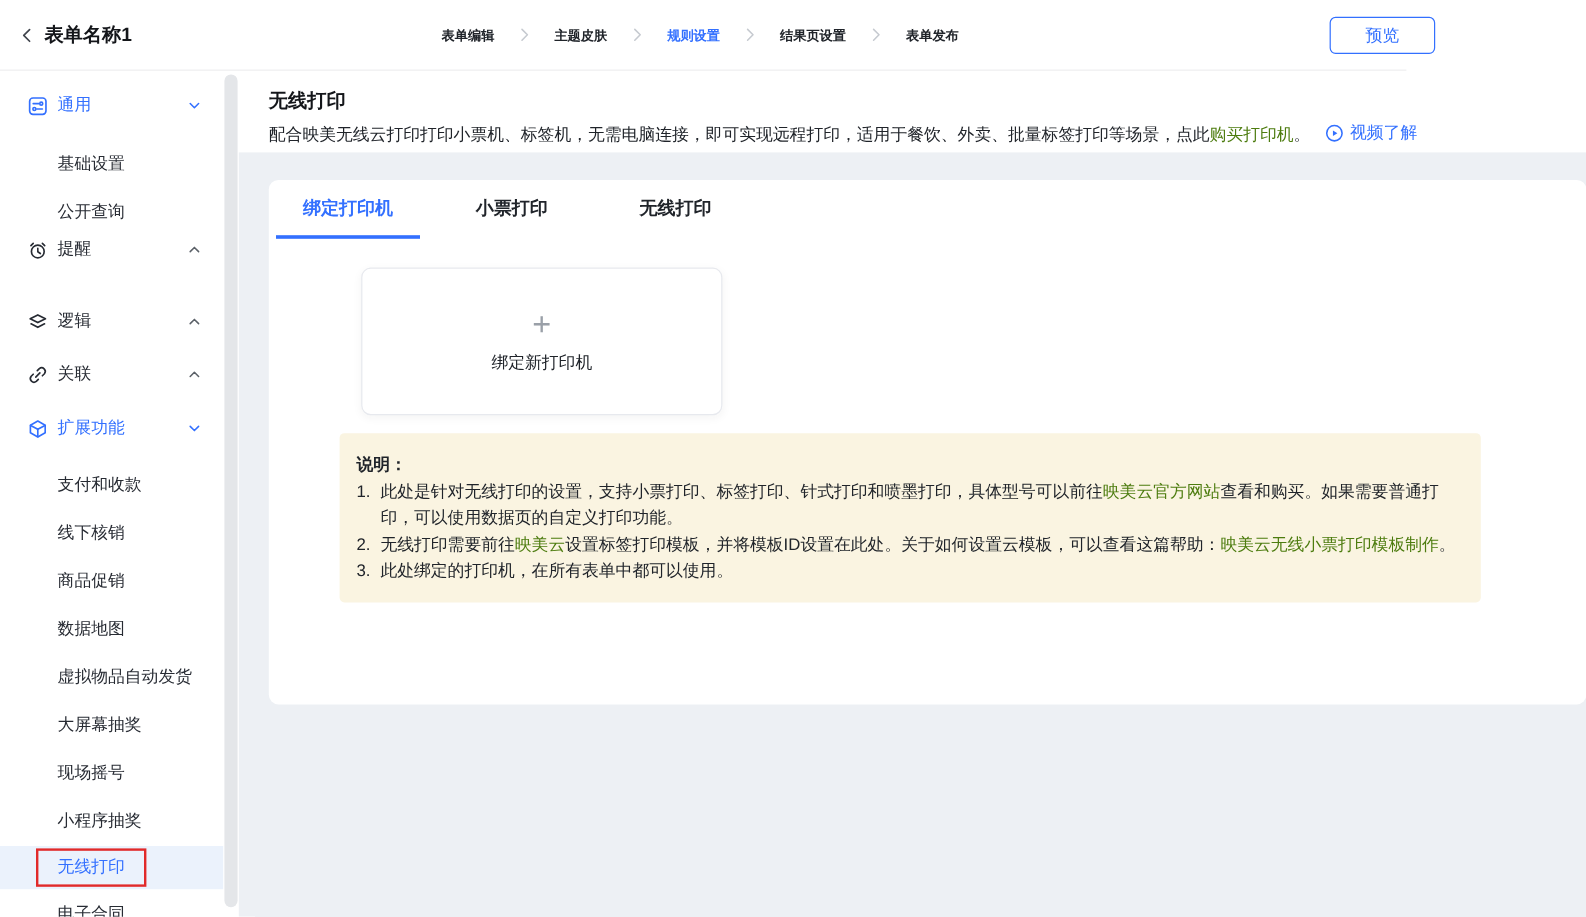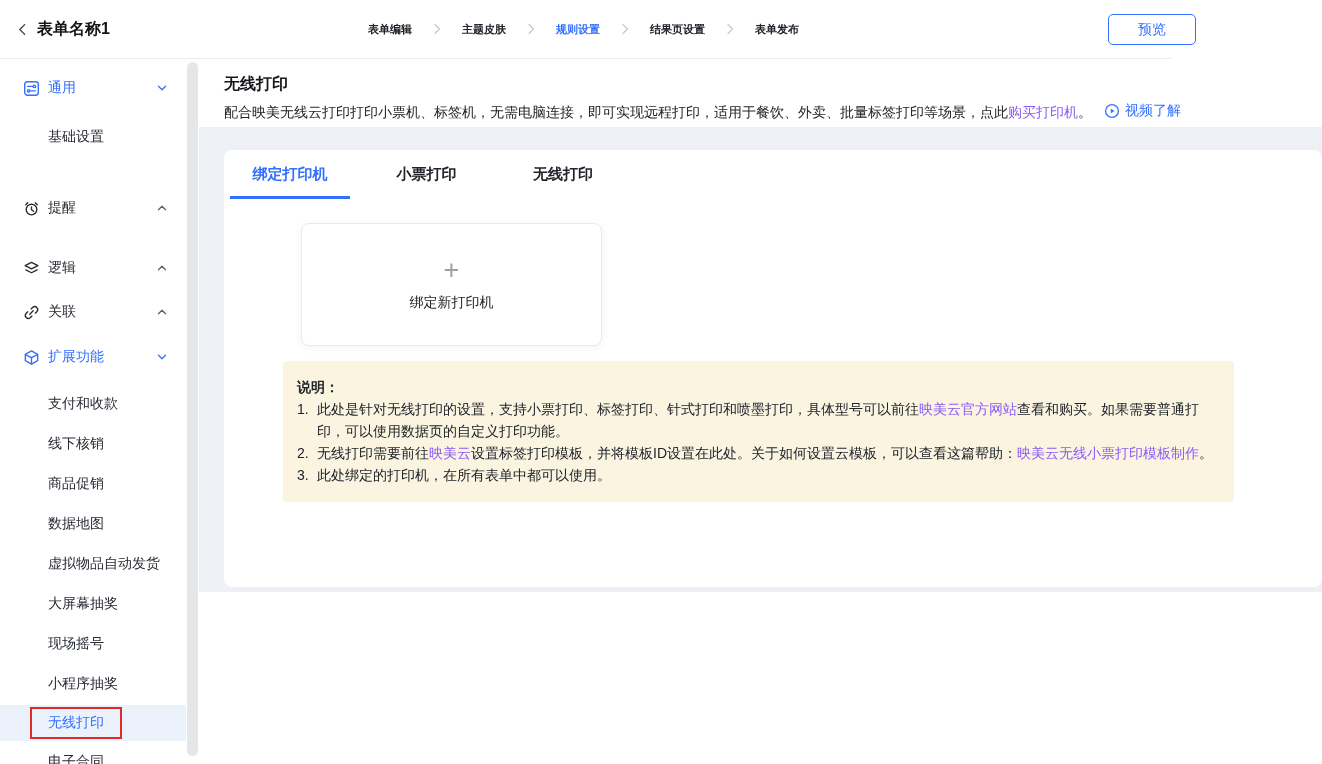--- a/index.html
+++ b/index.html
@@ -59,26 +59,26 @@
     background:#e4e6e9; border-radius:6px;
   }
 
   
   .content-header {
     position:absolute; left:199px; top:59px; width:1123px; height:68px; background:#fff;
     padding:15px 0 0 25px;
   }
   .page-title { font-size:16px; font-weight:700; color:#14161a; }
   .page-desc { margin-top:7px; font-size:14px; color:#20242a; white-space:nowrap; }
-  a.blue-link { color:#8b5cf6; text-decoration:none; cursor:pointer; }
+  a.blue-link { color:#4d7c0f; text-decoration:none; cursor:pointer; }
   .video-group { display:inline-flex; align-items:center; gap:5px; margin-left:12px; color:#3370ff; cursor:pointer; vertical-align:-2px; }
   .video-group .play { width:16px; height:16px; }
   .video-group .vlabel { font-size:14px; }
 
-  .content-bg { position:absolute; left:199px; top:127px; width:1123px; height:465px; background:#edf0f4; }
+  .content-bg { position:absolute; left:199px; top:127px; width:1123px; height:637px; background:#edf0f4; }
 
   .panel {
     position:absolute; left:25px; top:23px; width:1098px; height:437px;
     background:#fff; border-radius:8px;
   }
   .tabs { padding-left:6px; height:49px; }
   .tab {
     display:inline-block; width:120px; height:49px; line-height:47px; text-align:center;
     font-size:15px; font-weight:600; color:#20242a; margin-right:12px; cursor:pointer;
   }
@@ -152,20 +152,23 @@
             <circle cx="5.3" cy="10.2" r="1.15"></circle>
           </g>
         </svg>
       <span class="sec-label">通用</span>
       <svg class="chev" viewBox="0 0 12 12">
           <path class="stroke" d="M2.5 4.3 6 7.8 9.5 4.3"></path>
         </svg>
     </div>
     <div class="side-row side-sub" style="top:64px">
         <span>基础设置</span>
+      </div>
+    <div class="side-row side-sub" style="top:104px">
+        <span>公开查询</span>
       </div>
 
     <div class="side-row" style="top:135px">
       <svg class="sec-icon" viewBox="0 0 16 16">
           <g class="stroke">
             <circle cx="8" cy="9" r="5"></circle>
             <path d="M8 6.6V9.2l2 1.4"></path>
             <path d="M2.6 4.4 4.4 2.6"></path>
             <path d="M13.4 4.4 11.6 2.6"></path>
           </g>

